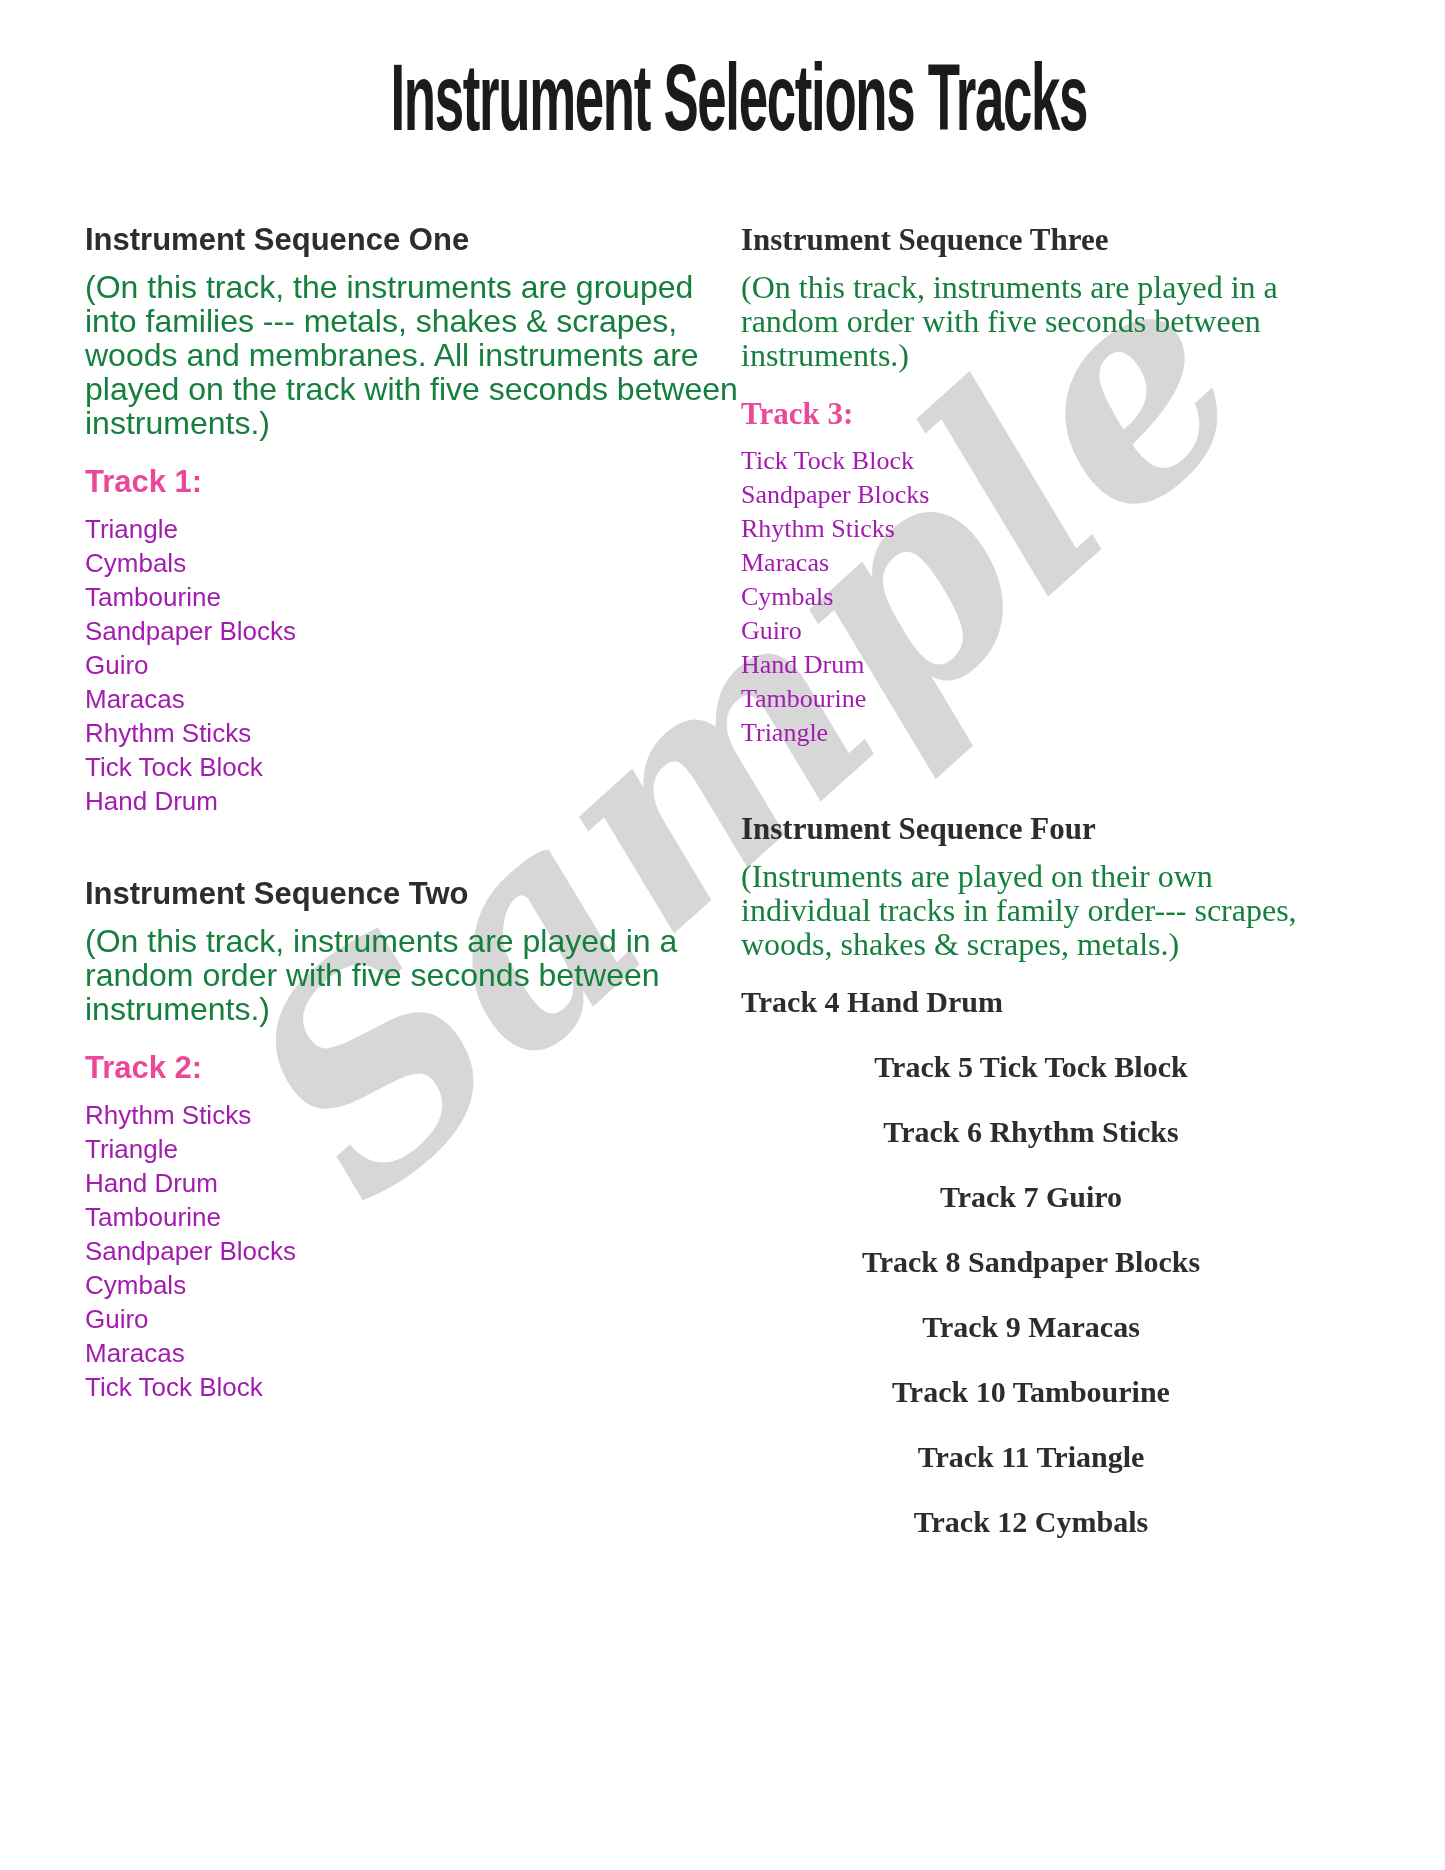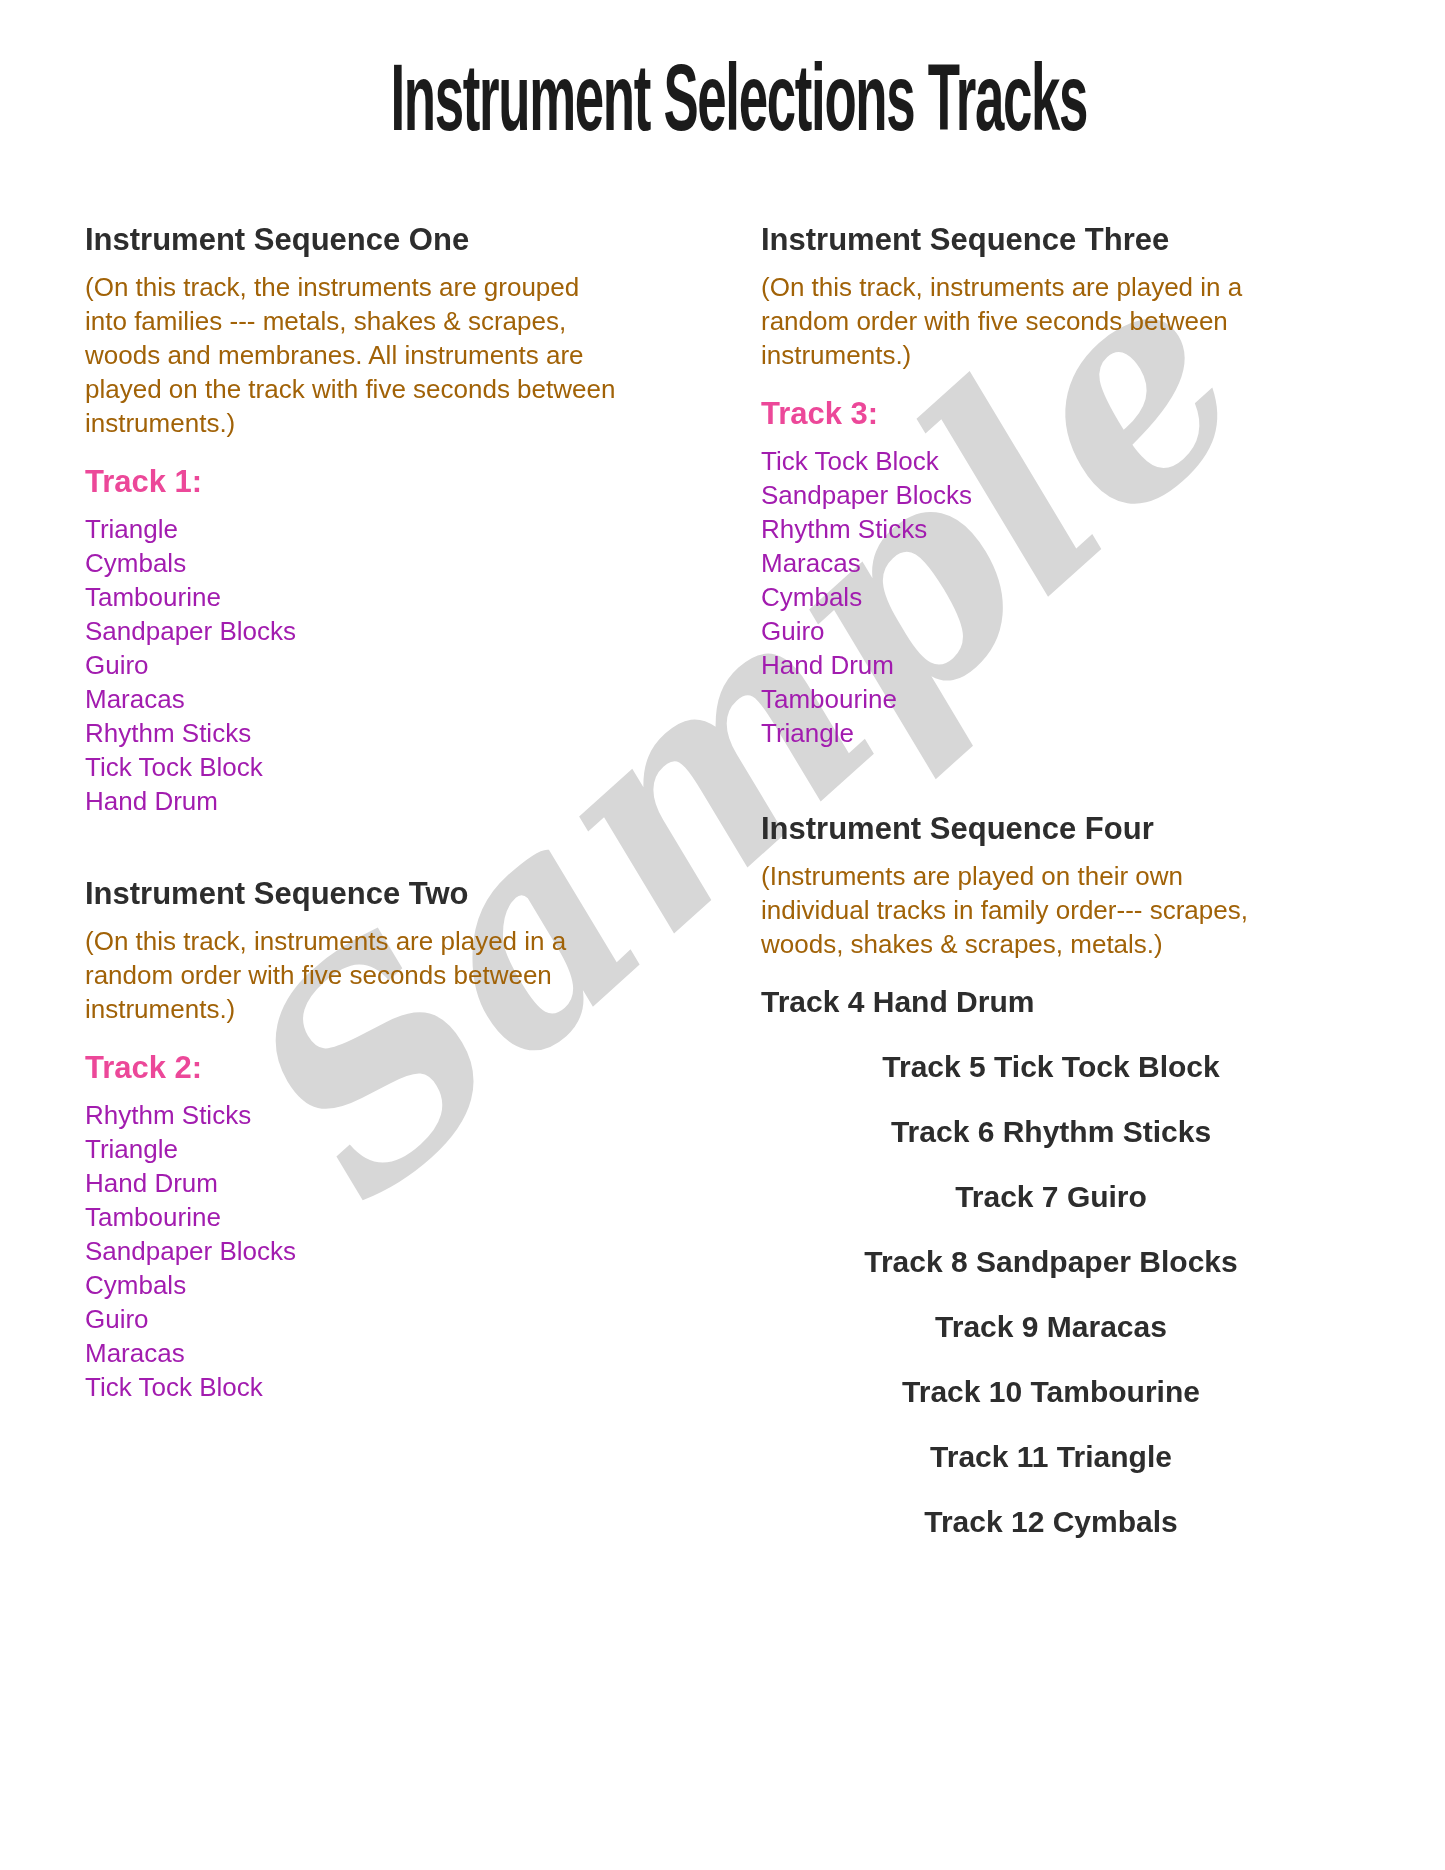--- a/index.html
+++ b/index.html
@@ -54,34 +54,34 @@
   }
 
   
   .col {
     position: absolute;
     top: 220px;
     width: 580px;
     z-index: 2;
   }
   .col-left  { left: 85px; }
-  .col-right { left: 761px; }
+  .col-right { left: 741px; font-family: Liberation Serif, serif; }
 
   .section-heading {
     margin: 0;
     font-size: 31px;
     line-height: 40px;
     font-weight: bold;
     color: #2d2d2d;
   }
   .desc { margin-top: 10px; }
   .desc-line {
-    font-size: 26px;
+    font-size: 32px;
     line-height: 34px;
-    color: #a16207;
+    color: #15803d;
     white-space: nowrap;
   }
   .track-heading {
     margin: 22px 0 0 0;
     font-size: 31px;
     line-height: 40px;
     font-weight: bold;
     color: #ec4899;
   }
   .instrument-list {

